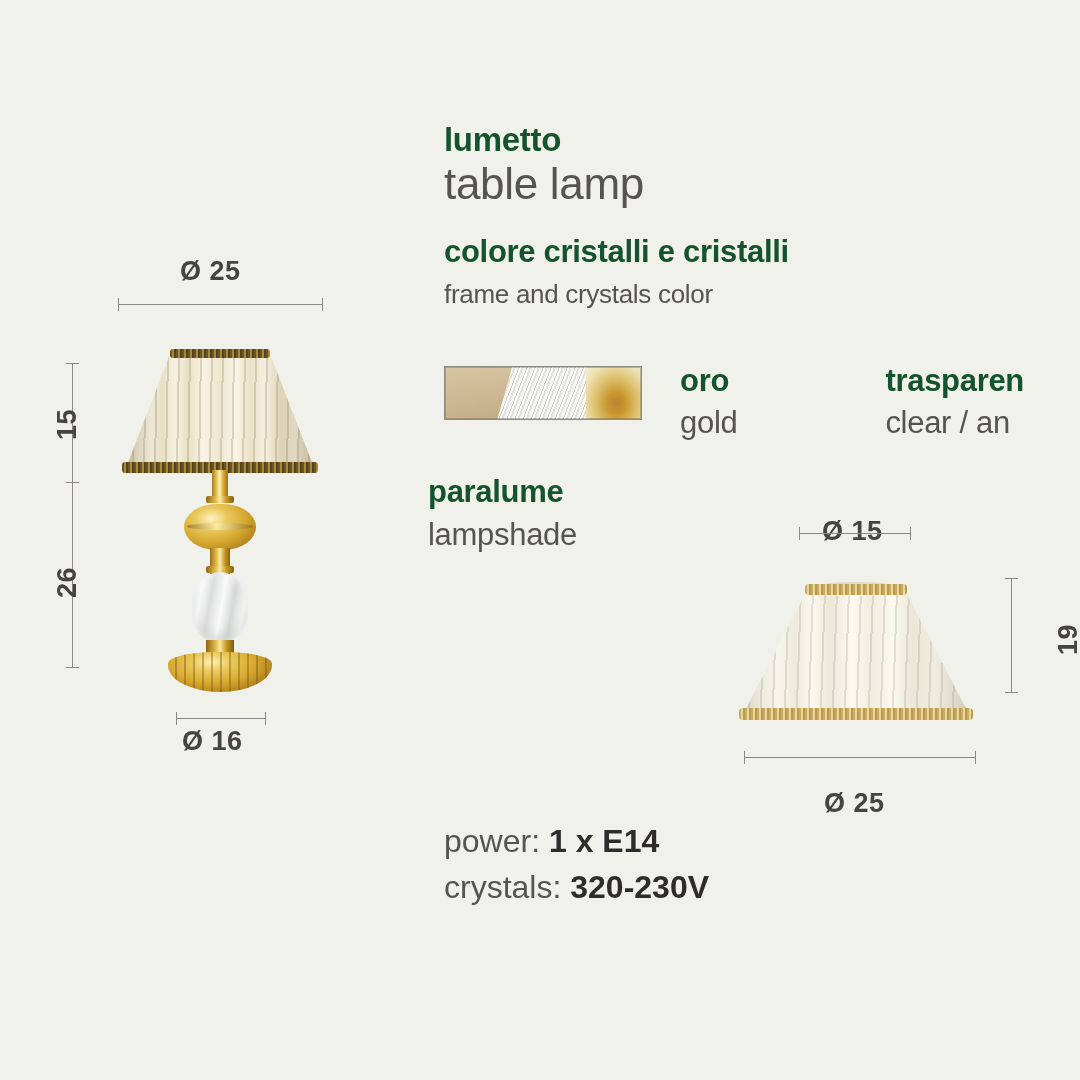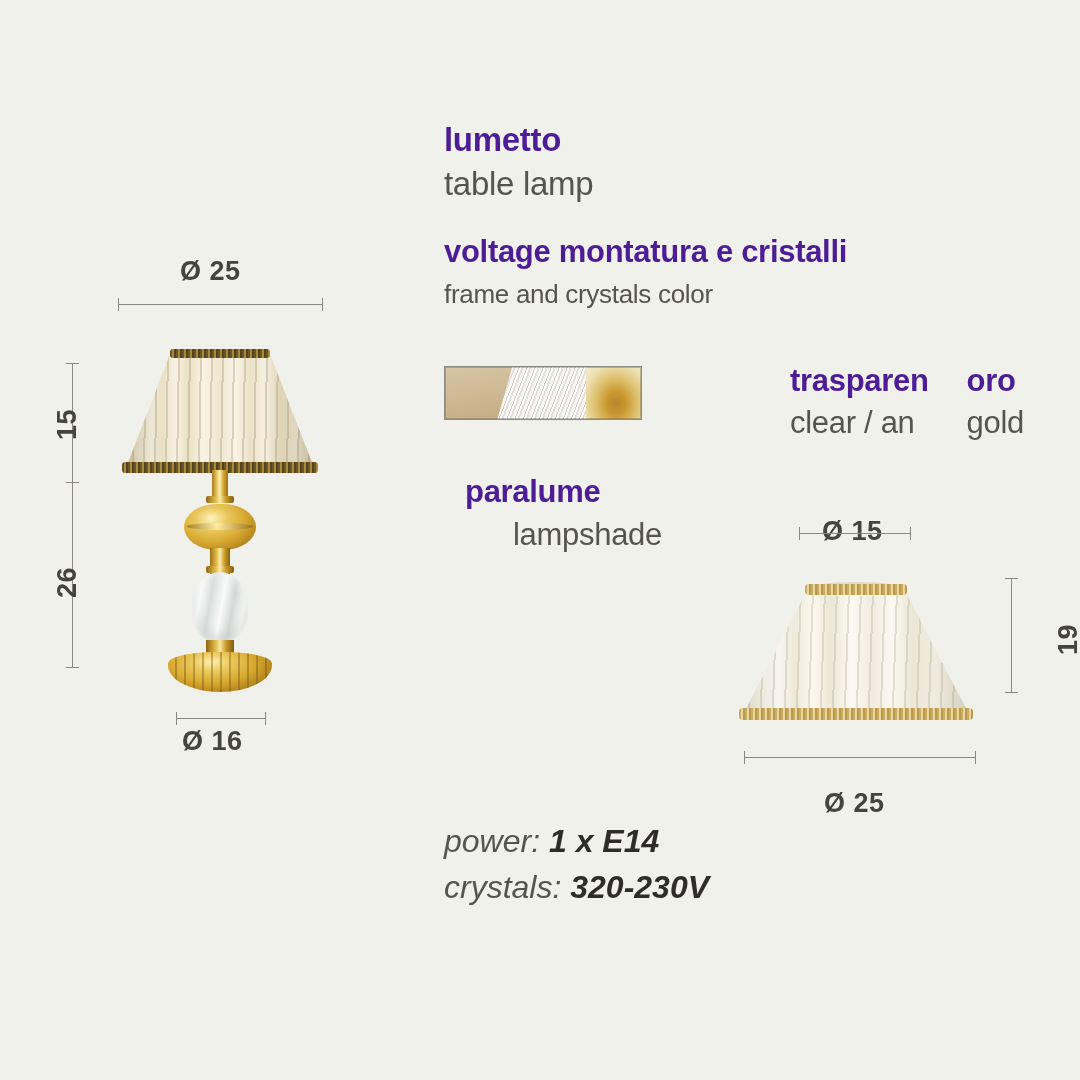--- a/index.html
+++ b/index.html
@@ -20,43 +20,43 @@
     position: absolute;
     inset: 0;
     width: 1080px;
     height: 1080px;
     overflow: hidden;
   }
 
   
   .t-it {            
     font-weight: bold;
-    color: #4c1d95;
+    color: #14532d;
     letter-spacing: -0.3px;
   }
   .t-en {            
     font-weight: normal;
     color: #55544f;
     letter-spacing: -0.3px;
   }
 
   
   .block { position: absolute; }
 
   #heading-product { left: 444px; top: 118px; }
   #heading-product .t-it { font-size: 33px; line-height: 44px; }
-  #heading-product .t-en { font-size: 33px; line-height: 44px; }
+  #heading-product .t-en { font-size: 44px; line-height: 44px; }
 
   #heading-color { left: 444px; top: 230px; }
   #heading-color .t-it { font-size: 31px; line-height: 43px; }
   #heading-color .t-en { font-size: 26px; line-height: 43px; }
 
-  #heading-shade { left: 465px; top: 470px; }
+  #heading-shade { left: 428px; top: 470px; }
   #heading-shade .t-it { font-size: 31px; line-height: 43px; }
-  #heading-shade .t-en { font-size: 31px; line-height: 43px; margin-left: 48px; }
+  #heading-shade .t-en { font-size: 31px; line-height: 43px; }
 
   
   #finish-row {
     position: absolute;
     left: 444px;
     top: 360px;
     display: flex;
     align-items: flex-start;
     white-space: nowrap;
   }
@@ -94,21 +94,21 @@
     box-shadow: inset 0 0 0 1px rgba(90,86,76,.35);
   }
 
   .finish-label { margin-left: 38px; flex: none; }
   .finish-label .t-it { font-size: 31px; line-height: 42px; display: block; }
   .finish-label .t-en { font-size: 31px; line-height: 42px; display: block; }
   #finish-clear { margin-left: 148px; }
 
   
   #specs { position: absolute; left: 444px; top: 818px; }
-  #specs .spec-line { font-size: 32px; line-height: 46px; white-space: nowrap; font-style: italic; }
+  #specs .spec-line { font-size: 32px; line-height: 46px; white-space: nowrap; }
   #specs .spec-key { font-weight: normal; color: #55544f; }
   #specs .spec-val { font-weight: bold; color: #2e2d2b; }
 
   
   .dim-h {                       
     position: absolute;
     height: 1px;
     background: #8a8880;
   }
   .dim-h::before, .dim-h::after {
@@ -337,38 +337,38 @@
 
   <div class="dim-h" style="left:176px; top:718px; width:90px;"></div>
   <div class="dim-label" id="lbl-lamp-bottom" style="left:182px; top:726px;">Ø 16</div>
 
   <div class="block" id="heading-product">
     <div class="t-it">lumetto</div>
     <div class="t-en">table lamp</div>
   </div>
 
   <div class="block" id="heading-color">
-    <div class="t-it">voltage montatura e cristalli</div>
+    <div class="t-it">colore cristalli e cristalli</div>
     <div class="t-en">frame and crystals color</div>
   </div>
 
   <div id="finish-row">
     <div class="swatch">
       <div class="sw-gold"></div>
       <div class="sw-crystal"></div>
       <div class="sw-amber"></div>
       <div class="sw-edge"></div>
     </div>
+    <div class="finish-label" id="finish-gold">
+      <span class="t-it">oro</span>
+      <span class="t-en">gold</span>
+    </div>
     <div class="finish-label" id="finish-clear">
       <span class="t-it">trasparen</span>
       <span class="t-en">clear / an</span>
-    </div>
-    <div class="finish-label" id="finish-gold">
-      <span class="t-it">oro</span>
-      <span class="t-en">gold</span>
     </div>
   </div>
 
   <div class="block" id="heading-shade">
     <div class="t-it">paralume</div>
     <div class="t-en">lampshade</div>
   </div>
 
   <div class="dim-label" id="lbl-shade-top" style="left:822px; top:484px;margin-top:32px;">Ø 15</div>
   <div class="dim-h" style="left:799px; top:533px; width:112px;"></div>

